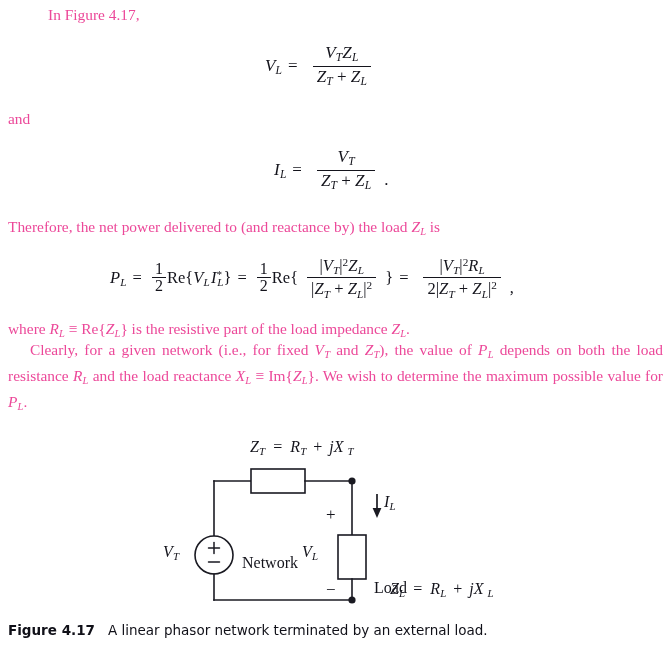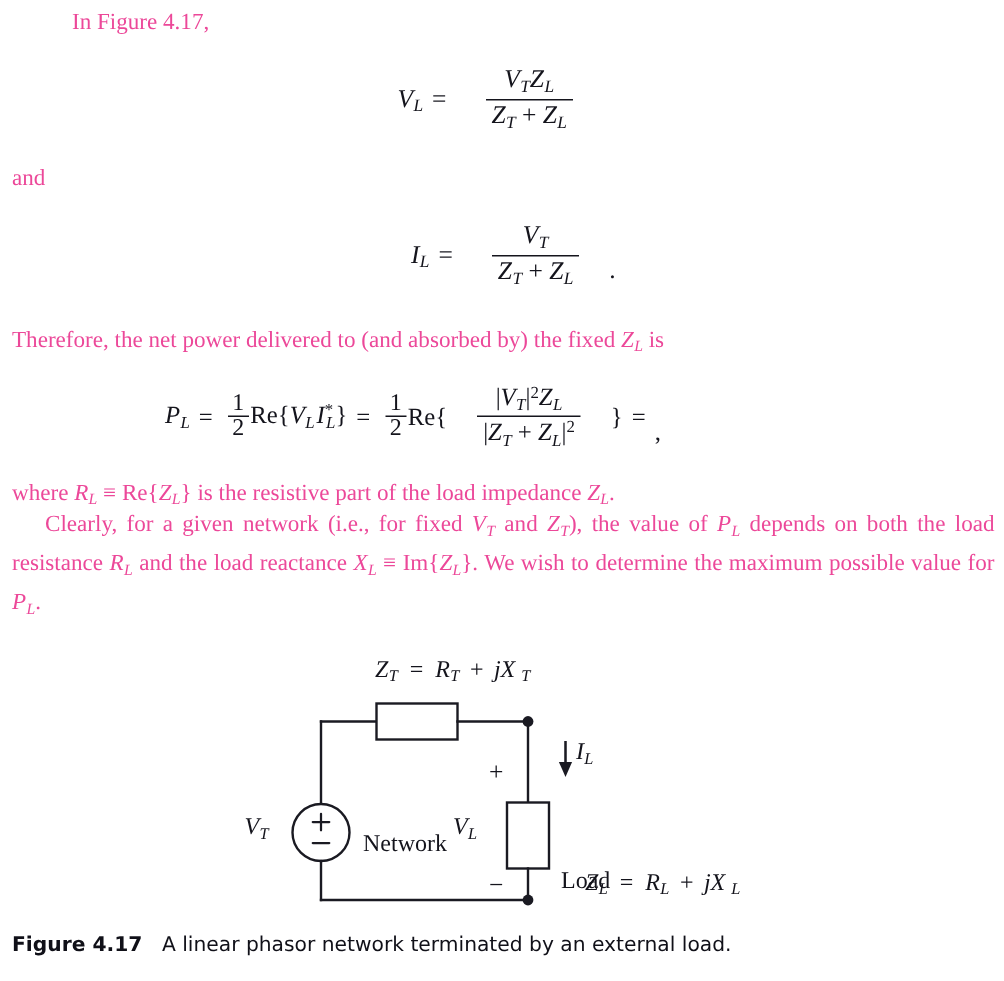--- a/index.html
+++ b/index.html
@@ -48,21 +48,21 @@
     white-space: nowrap;
     display: flex;
     align-items: center;
     color: #14141c;
   }
   .frac {
     display: inline-flex;
     flex-direction: column;
     align-items: center;
     vertical-align: middle;
-    margin: 0 20px;
+    margin: 0 9px;
     line-height: 1.08;
   }
   .frac .num { padding: 0 4px 1px 4px; }
   .frac .den { padding: 1px 4px 0 4px; border-top: 1.2px solid #14141c; }
   .op { padding: 0 6px; }
 
   
   .half {
     display: inline-flex;
     flex-direction: column;
@@ -134,21 +134,21 @@
   <span><i class="v">I</i><span class="sub">L</span></span>
   <span class="op">=</span>
   <span class="frac">
     <span class="num"><i class="v">V</i><span class="sub">T</span></span>
     <span class="den"><i class="v">Z</i><span class="sub">T</span> + <i class="v">Z</i><span class="sub">L</span></span>
   </span>
   <span style="align-self:flex-end; padding-bottom:2px;">.</span>
 </div>
 
 <div class="para" style="left:8px; top:216px; width:655px;">
-  <span>Therefore, the net power delivered to (and absorbed by) the fixed </span><i class="v">Z</i><span class="sub">L</span><span> is</span>
+  <span>Therefore, the net power delivered to (and reactance by) the load </span><i class="v">Z</i><span class="sub">L</span><span> is</span>
 </div>
 
 <div class="eq" style="left:110px; top:256px; font-size:16.5px;">
   <span><i class="v">P</i><span class="sub">L</span></span>
   <span class="op">=</span>
 
   <span class="half">
     <span class="num">1</span>
     <span class="den">2</span>
   </span>
@@ -162,20 +162,24 @@
   </span>
   <span>Re{</span>
   <span class="frac">
     <span class="num">|<i class="v">V</i><span class="sub">T</span>|<span class="sup">2</span><i class="v">Z</i><span class="sub">L</span></span>
     <span class="den">|<i class="v">Z</i><span class="sub">T</span> + <i class="v">Z</i><span class="sub">L</span>|<span class="sup">2</span></span>
   </span>
   <span>}</span>
 
   <span class="op">=</span>
 
+  <span class="frac">
+    <span class="num">|<i class="v">V</i><span class="sub">T</span>|<span class="sup">2</span><i class="v">R</i><span class="sub">L</span></span>
+    <span class="den">2|<i class="v">Z</i><span class="sub">T</span> + <i class="v">Z</i><span class="sub">L</span>|<span class="sup">2</span></span>
+  </span>
   <span style="align-self:flex-end; padding-bottom:2px;">,</span>
 </div>
 
 <div class="para" style="left:8px; top:318px; width:655px;">
   <span>where </span><i class="v">R</i><span class="sub">L</span> ≡ <span class="up">Re</span>{<i class="v">Z</i><span class="sub">L</span>}<span> is the resistive part of the load impedance </span><i class="v">Z</i><span class="sub">L</span><span>.</span>
 </div>
 
 <div class="para indent" style="left:8px; top:339px; width:655px;">
   <span>Clearly, for a given network (i.e., for fixed </span><i class="v">V</i><span class="sub">T</span><span> and </span><i class="v">Z</i><span class="sub">T</span><span>), the value of </span><i class="v">P</i><span class="sub">L</span><span> depends on both the load resistance </span><i class="v">R</i><span class="sub">L</span><span> and the load reactance </span><i class="v">X</i><span class="sub">L</span> ≡ <span class="up">Im</span>{<i class="v">Z</i><span class="sub">L</span>}<span>. We wish to determine the maximum possible value for </span><i class="v">P</i><span class="sub">L</span><span>.</span>
 </div>

